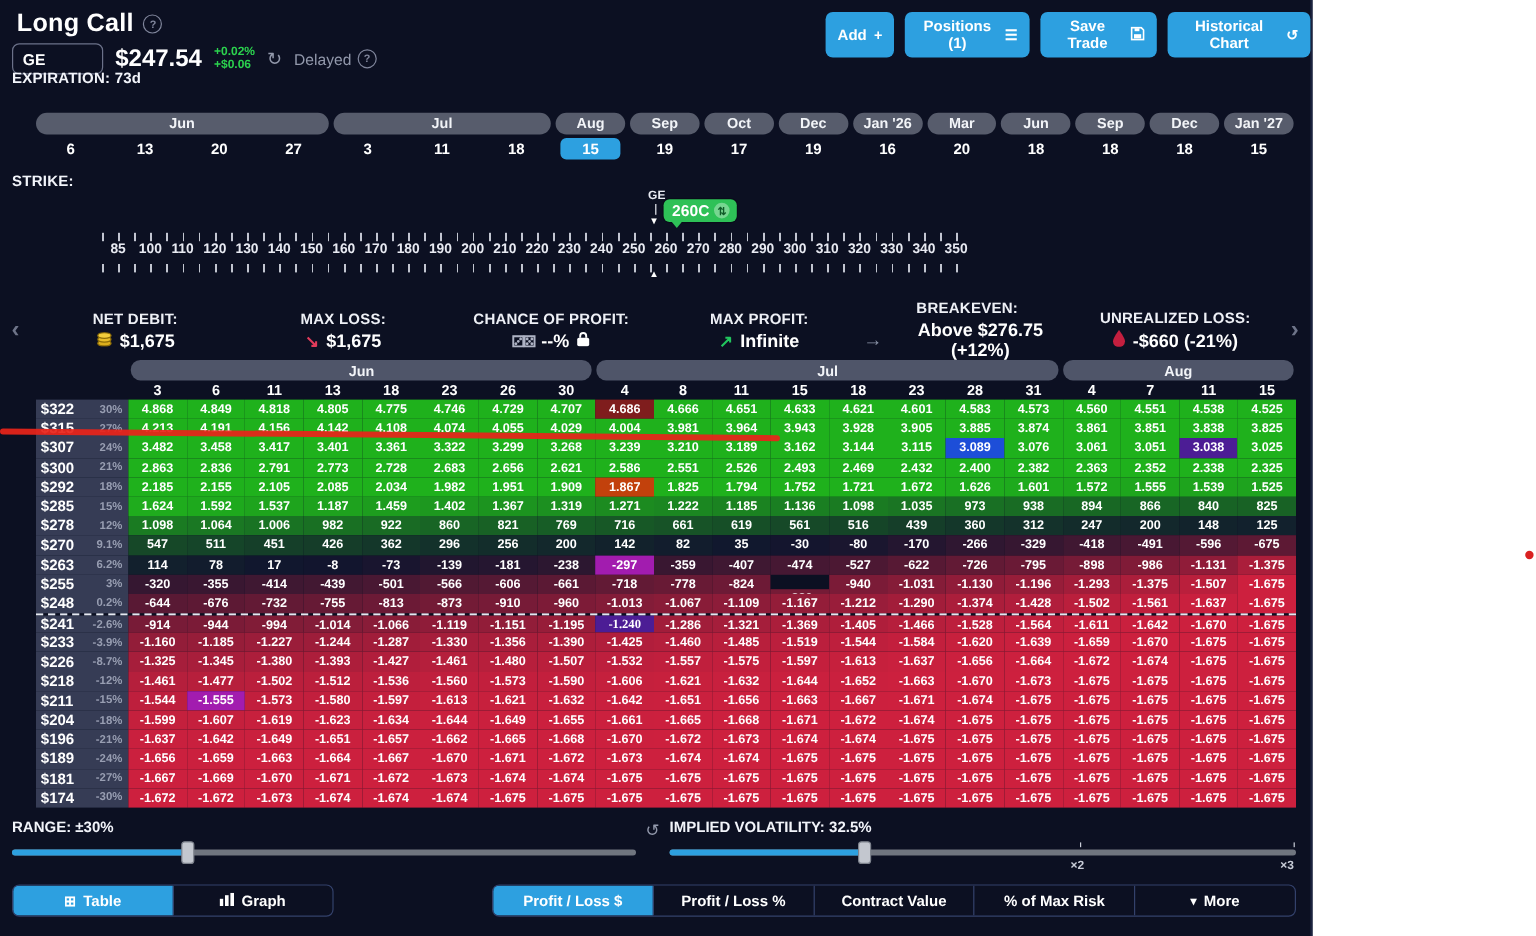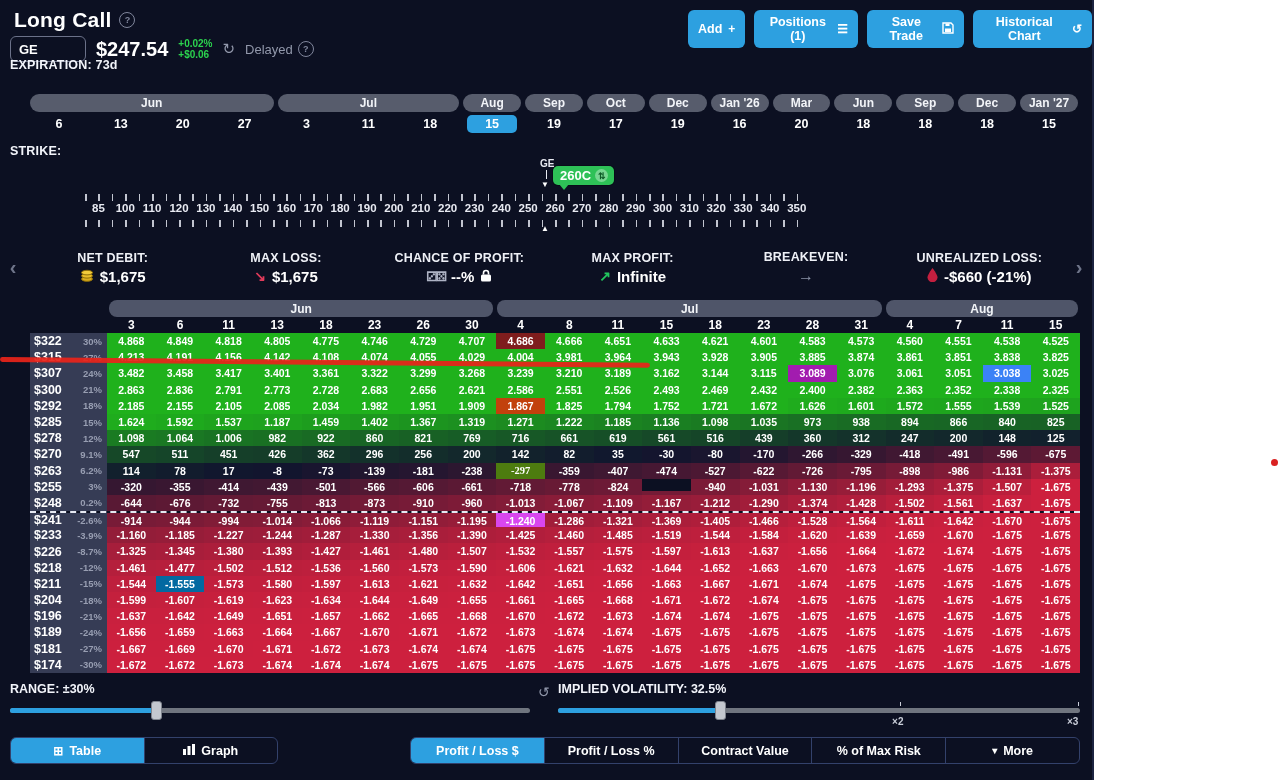--- a/index.html
+++ b/index.html
@@ -294,20 +294,21 @@
       <div class="lbl">MAX PROFIT:</div>
       <div class="val">
         <span class="arrow-green">↗</span>
         <span>Infinite</span>
       </div>
     </div>
     <div class="stat">
       <div class="lbl">BREAKEVEN:</div>
       <div class="val">
         <span class="arrow-grey">→</span>
+        <span>Above $276.75 (+12%)</span>
       </div>
     </div>
     <div class="stat">
       <div class="lbl">UNREALIZED LOSS:</div>
       <div class="val">
         <span><svg width="11" height="14" viewBox="0 0 11 14">
               <path d="M5.5 0C5.5 0 0.5 6.5 0.5 9.3a5 5 0 0 0 10 0C10.5 6.5 5.5 0 5.5 0Z" fill="#c41f3f"></path>
             </svg></span>
         <span>-$660 (-21%)</span>
       </div>
@@ -408,25 +409,25 @@
         <div class="pl-cell" style="background: rgb(31, 177, 28);">3.361</div>
         <div class="pl-cell" style="background: rgb(31, 177, 28);">3.322</div>
         <div class="pl-cell" style="background: rgb(31, 177, 28);">3.299</div>
         <div class="pl-cell" style="background: rgb(31, 177, 28);">3.268</div>
         <div class="pl-cell" style="background: rgb(31, 177, 28);">3.239</div>
         <div class="pl-cell" style="background: rgb(31, 177, 28);">3.210</div>
         <div class="pl-cell" style="background: rgb(31, 177, 28);">3.189</div>
         <div class="pl-cell" style="background: rgb(31, 177, 28);">3.162</div>
         <div class="pl-cell" style="background: rgb(31, 177, 28);">3.144</div>
         <div class="pl-cell" style="background: rgb(31, 177, 28);">3.115</div>
-        <div class="pl-cell" style="background: #a21caf;">3.089</div>
+        <div class="pl-cell" style="background: #1d4ed8;">3.089</div>
         <div class="pl-cell" style="background: rgb(31, 177, 28);">3.076</div>
         <div class="pl-cell" style="background: rgb(31, 177, 28);">3.061</div>
         <div class="pl-cell" style="background: rgb(31, 177, 28);">3.051</div>
-        <div class="pl-cell" style="background: #3b82f6;">3.038</div>
+        <div class="pl-cell" style="background: #4c1d95;">3.038</div>
         <div class="pl-cell" style="background: rgb(31, 177, 28);">3.025</div>
       </div>
       <div class="pl-row">
         <div class="row-label">
           <span class="row-strike">$300</span>
           <span class="row-move">21%</span>
         </div>
         <div class="pl-cell" style="background: rgb(31, 177, 28);">2.863</div>
         <div class="pl-cell" style="background: rgb(31, 177, 28);">2.836</div>
         <div class="pl-cell" style="background: rgb(31, 177, 28);">2.791</div>
@@ -558,21 +559,21 @@
           <span class="row-move">6.2%</span>
         </div>
         <div class="pl-cell" style="background: rgb(18, 32, 45);">114</div>
         <div class="pl-cell" style="background: rgb(18, 28, 45);">78</div>
         <div class="pl-cell" style="background: rgb(17, 23, 46);">17</div>
         <div class="pl-cell" style="background: rgb(18, 21, 46);">-8</div>
         <div class="pl-cell" style="background: rgb(25, 21, 47);">-73</div>
         <div class="pl-cell" style="background: rgb(33, 22, 47);">-139</div>
         <div class="pl-cell" style="background: rgb(37, 22, 48);">-181</div>
         <div class="pl-cell" style="background: rgb(44, 23, 48);">-238</div>
-        <div class="pl-cell" style="background: #4d7c0f; font-family: Liberation Serif, serif;">-297</div>
+        <div class="pl-cell" style="background: #a21caf;">-297</div>
         <div class="pl-cell" style="background: rgb(57, 23, 49);">-359</div>
         <div class="pl-cell" style="background: rgb(63, 24, 50);">-407</div>
         <div class="pl-cell" style="background: rgb(70, 24, 51);">-474</div>
         <div class="pl-cell" style="background: rgb(76, 24, 51);">-527</div>
         <div class="pl-cell" style="background: rgb(87, 25, 52);">-622</div>
         <div class="pl-cell" style="background: rgb(98, 26, 53);">-726</div>
         <div class="pl-cell" style="background: rgb(106, 26, 54);">-795</div>
         <div class="pl-cell" style="background: rgb(118, 27, 55);">-898</div>
         <div class="pl-cell" style="background: rgb(128, 27, 55);">-986</div>
         <div class="pl-cell" style="background: rgb(144, 28, 57);">-1.131</div>
@@ -636,21 +637,21 @@
           <span class="row-move">-2.6%</span>
         </div>
         <div class="pl-cell" style="background: rgb(120, 27, 55);">-914</div>
         <div class="pl-cell" style="background: rgb(123, 27, 55);">-944</div>
         <div class="pl-cell" style="background: rgb(129, 28, 55);">-994</div>
         <div class="pl-cell" style="background: rgb(131, 28, 56);">-1.014</div>
         <div class="pl-cell" style="background: rgb(137, 28, 56);">-1.066</div>
         <div class="pl-cell" style="background: rgb(143, 28, 57);">-1.119</div>
         <div class="pl-cell" style="background: rgb(146, 29, 57);">-1.151</div>
         <div class="pl-cell" style="background: rgb(151, 29, 57);">-1.195</div>
-        <div class="pl-cell" style="background: #d946ef;">-1.240</div>
+        <div class="pl-cell" style="background: #4c1d95; font-family: Liberation Serif, serif;">-1.240</div>
         <div class="pl-cell" style="background: rgb(161, 29, 58);">-1.286</div>
         <div class="pl-cell" style="background: rgb(165, 30, 59);">-1.321</div>
         <div class="pl-cell" style="background: rgb(171, 30, 59);">-1.369</div>
         <div class="pl-cell" style="background: rgb(175, 30, 59);">-1.405</div>
         <div class="pl-cell" style="background: rgb(182, 31, 60);">-1.466</div>
         <div class="pl-cell" style="background: rgb(189, 31, 61);">-1.528</div>
         <div class="pl-cell" style="background: rgb(193, 31, 61);">-1.564</div>
         <div class="pl-cell" style="background: rgb(198, 32, 61);">-1.611</div>
         <div class="pl-cell" style="background: rgb(201, 32, 62);">-1.642</div>
         <div class="pl-cell" style="background: rgb(204, 32, 62);">-1.670</div>
@@ -733,21 +734,21 @@
         <div class="pl-cell" style="background: rgb(205, 32, 62);">-1.675</div>
         <div class="pl-cell" style="background: rgb(205, 32, 62);">-1.675</div>
         <div class="pl-cell" style="background: rgb(205, 32, 62);">-1.675</div>
       </div>
       <div class="pl-row">
         <div class="row-label">
           <span class="row-strike">$211</span>
           <span class="row-move">-15%</span>
         </div>
         <div class="pl-cell" style="background: rgb(190, 31, 61);">-1.544</div>
-        <div class="pl-cell" style="background: #0369a1;">-1.555</div>
+        <div class="pl-cell" style="background: #a21caf;">-1.555</div>
         <div class="pl-cell" style="background: rgb(194, 31, 61);">-1.573</div>
         <div class="pl-cell" style="background: rgb(194, 31, 61);">-1.580</div>
         <div class="pl-cell" style="background: rgb(196, 31, 61);">-1.597</div>
         <div class="pl-cell" style="background: rgb(198, 32, 61);">-1.613</div>
         <div class="pl-cell" style="background: rgb(199, 32, 61);">-1.621</div>
         <div class="pl-cell" style="background: rgb(200, 32, 62);">-1.632</div>
         <div class="pl-cell" style="background: rgb(201, 32, 62);">-1.642</div>
         <div class="pl-cell" style="background: rgb(202, 32, 62);">-1.651</div>
         <div class="pl-cell" style="background: rgb(203, 32, 62);">-1.656</div>
         <div class="pl-cell" style="background: rgb(204, 32, 62);">-1.663</div>

